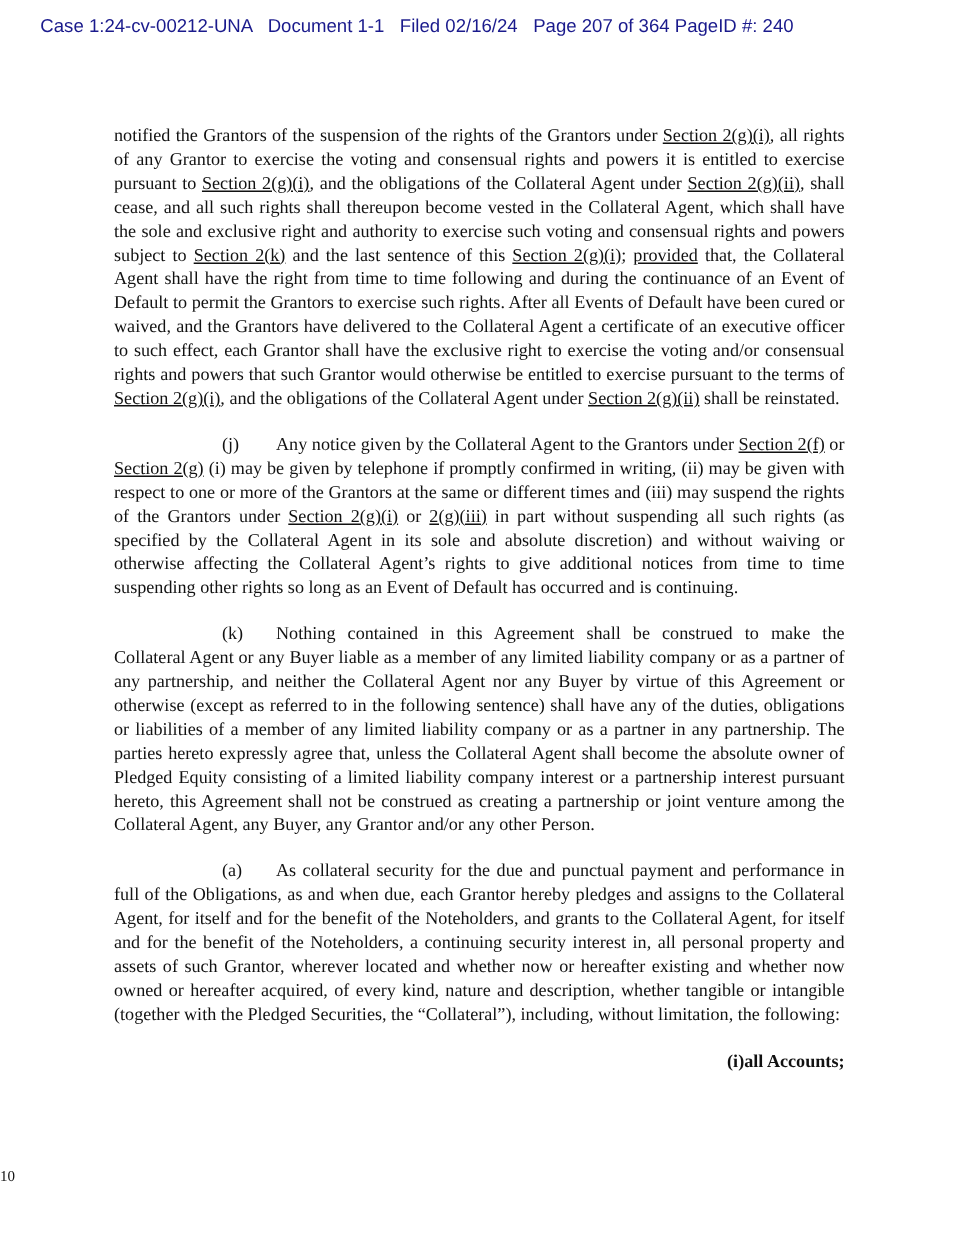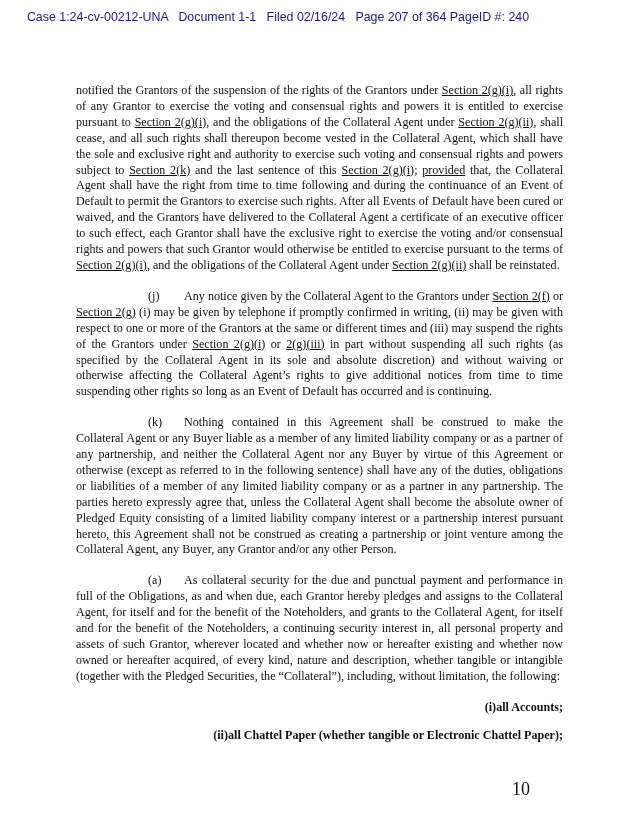--- a/index.html
+++ b/index.html
@@ -15,37 +15,36 @@
     color: #111; text-align: justify;
   }
   .doc p { margin: 8px 0 15px 0; }
   .indent { text-indent: 72px; }
   .tab { display: inline-block; width: 36px; text-indent: 0; }
   .u { text-decoration: underline; }
   .section { margin: 0 0 15px 36px !important; text-align: left; }
   .list-item { margin: 0 0 12px 0 !important; padding-left: 112px; text-align: right; font-weight: bold; }
   .list-item .num { display: inline-block; width: 37px; }
   .page-num {
-    position: absolute; top: 779px; left: 0; width: 530px; text-align: right;
-    font-family: "Liberation Serif", serif; font-size: 18px; color: #111;
+    position: absolute; top: 779px; left: 0; width: 530px; text-align: left;
+    font-family: "Liberation Serif", serif; font-size: 10px; color: #111;
   }
   b { font-weight: normal; }
 </style>
 </head>
 <body>
 
 <div class="header"><span>Case 1:24-cv-00212-UNA</span>   <span>Document 1-1</span>   <span>Filed 02/16/24</span>   <span>Page 207 of 364</span> <span>PageID #: 240</span></div>
 
 <div class="doc">
   <p><span>notified the Grantors of the suspension of the rights of the Grantors under </span><span class="u">Section 2(g)(i)</span><span>, all rights of any Grantor to exercise the voting and consensual rights and powers it is entitled to exercise pursuant to </span><span class="u">Section 2(g)(i)</span><span>, and the obligations of the Collateral Agent under </span><span class="u">Section 2(g)(ii)</span><span>, shall cease, and all such rights shall thereupon become vested in the Collateral Agent, which shall have the sole and exclusive right and authority to exercise such voting and consensual rights and powers subject to </span><span class="u">Section 2(k)</span><span> and the last sentence of this </span><span class="u">Section 2(g)(i)</span><span>; </span><span class="u">provided</span><span> that, the Collateral Agent shall have the right from time to time following and during the continuance of an Event of Default to permit the Grantors to exercise such rights. After all Events of Default have been cured or waived, and the Grantors have delivered to the Collateral Agent a certificate of an executive officer to such effect, each Grantor shall have the exclusive right to exercise the voting and/or consensual rights and powers that such Grantor would otherwise be entitled to exercise pursuant to the terms of </span><span class="u">Section 2(g)(i)</span><span>, and the obligations of the Collateral Agent under </span><span class="u">Section 2(g)(ii)</span><span> shall be reinstated.</span></p>
 
   <p class="indent"><span class="tab">(j)</span><span>Any notice given by the Collateral Agent to the Grantors under </span><span class="u">Section 2(f)</span><span> or </span><span class="u">Section 2(g)</span><span> (i) may be given by telephone if promptly confirmed in writing, (ii) may be given with respect to one or more of the Grantors at the same or different times and (iii) may suspend the rights of the Grantors under </span><span class="u">Section 2(g)(i)</span><span> or </span><span class="u">2(g)(iii)</span><span> in part without suspending all such rights (as specified by the Collateral Agent in its sole and absolute discretion) and without waiving or otherwise affecting the Collateral Agent’s rights to give additional notices from time to time suspending other rights so long as an Event of Default has occurred and is continuing.</span></p>
 
   <p class="indent"><span class="tab">(k)</span><span>Nothing contained in this Agreement shall be construed to make the Collateral Agent or any Buyer liable as a member of any limited liability company or as a partner of any partnership, and neither the Collateral Agent nor any Buyer by virtue of this Agreement or otherwise (except as referred to in the following sentence) shall have any of the duties, obligations or liabilities of a member of any limited liability company or as a partner in any partnership. The parties hereto expressly agree that, unless the Collateral Agent shall become the absolute owner of Pledged Equity consisting of a limited liability company interest or a partnership interest pursuant hereto, this Agreement shall not be construed as creating a partnership or joint venture among the Collateral Agent, any Buyer, any Grantor and/or any other Person.</span></p>
 
 
   <p class="indent"><span class="tab">(a)</span><span>As collateral security for the due and punctual payment and performance in full of the Obligations, as and when due, each Grantor hereby pledges and assigns to the Collateral Agent, for itself and for the benefit of the Noteholders, and grants to the Collateral Agent, for itself and for the benefit of the Noteholders, a continuing security interest in, all personal property and assets of such Grantor, wherever located and whether now or hereafter existing and whether now owned or hereafter acquired, of every kind, nature and description, whether tangible or intangible (together with the Pledged Securities, the “</span><b>Collateral</b><span>”), including, without limitation, the following:</span></p>
 
   <p class="list-item"><span class="num">(i)</span><span>all Accounts;</span></p>
-  <p class="list-item"><span class="num">(ii)</span><span>all Chattel Paper (whether tangible or Electronic Chattel Paper);</span></p>
 </div>
 
 <div class="page-num">10</div>
 
 </body></html>

